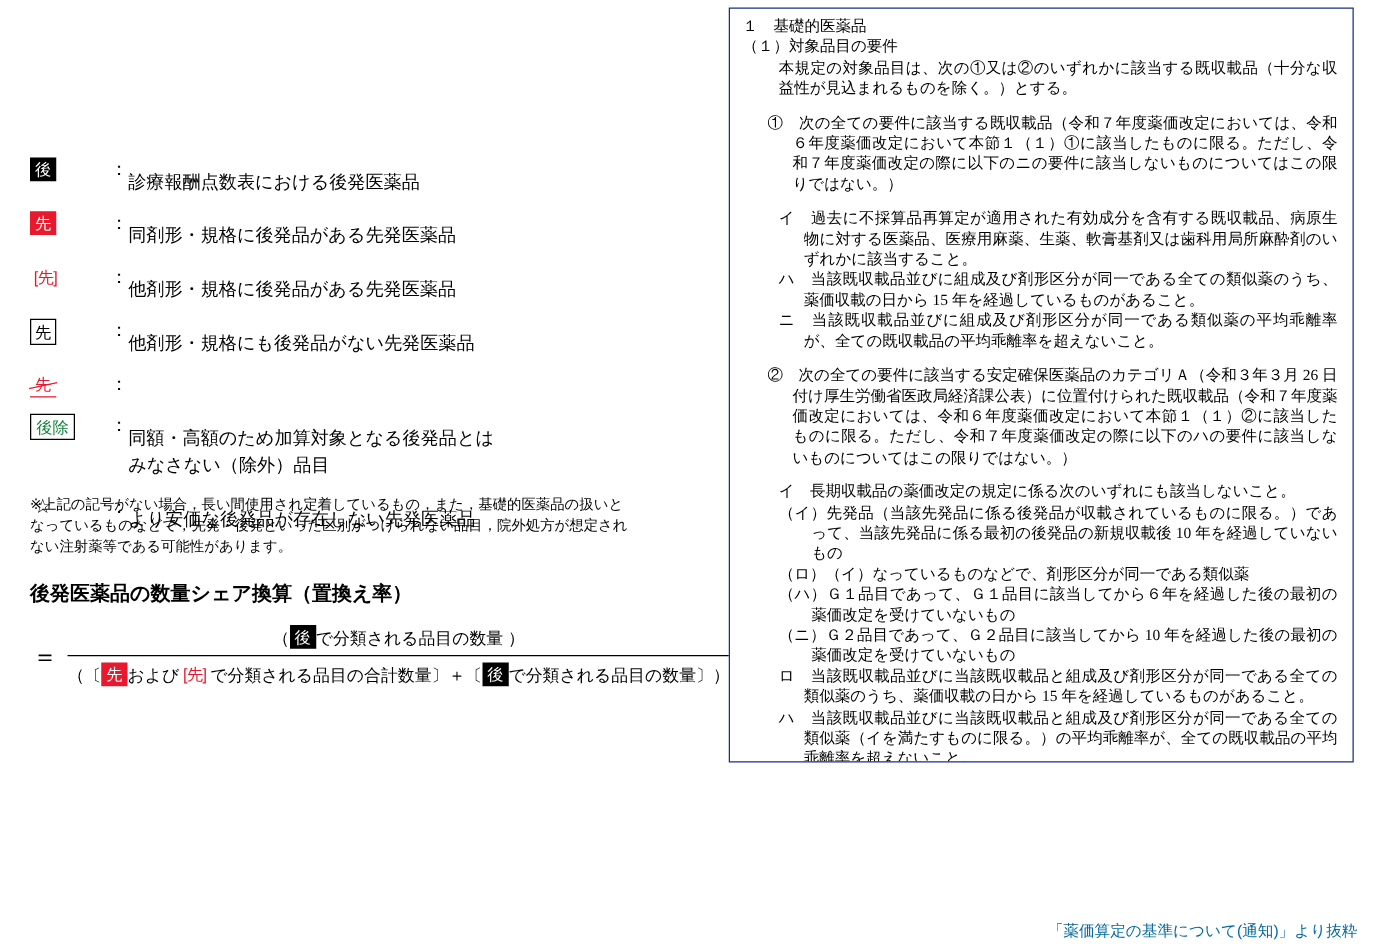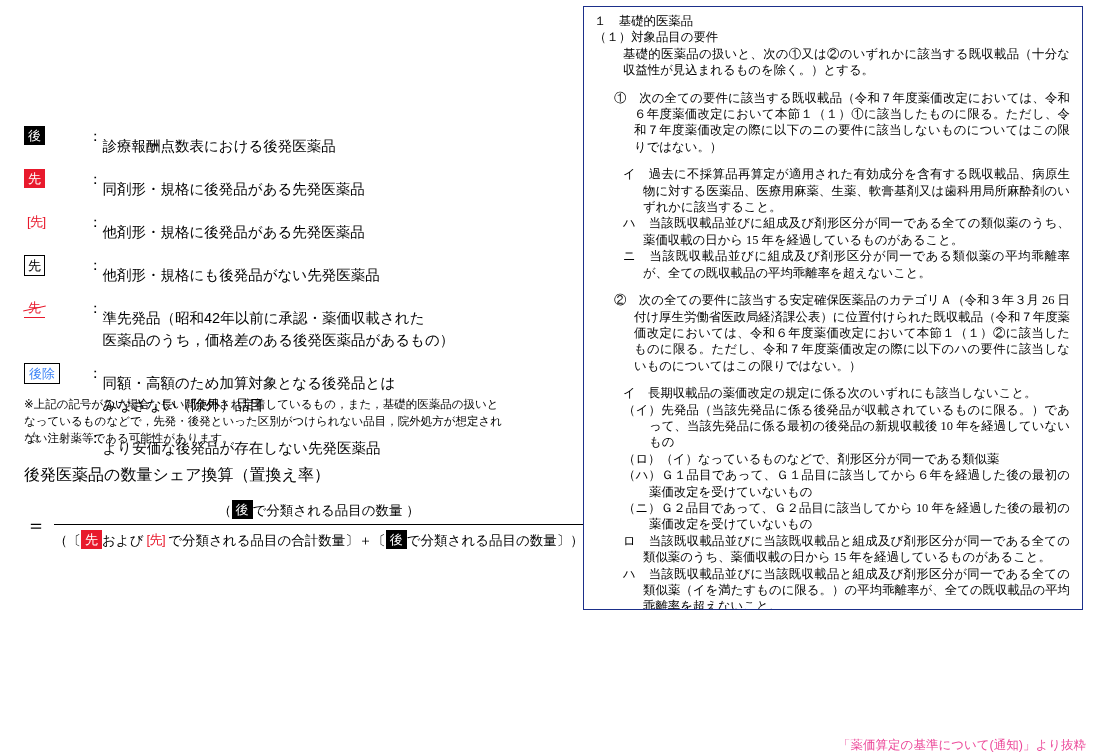--- a/index.html
+++ b/index.html
@@ -99,21 +99,21 @@
     position: absolute;
     left: -1px;
     right: -1px;
     top: 50%;
     height: 1.2px;
     background: #e8192c;
     transform: rotate(-12deg);
   }
   .badge-kojo {          
     border: 1.2px solid #000;
-    color: #3b82f6;
+    color: #15803d;
     background: #fff;
     min-width: 36px;
   }
   .badge-star {
     font-size: 16px;
     line-height: 18px;
     color: #000;
   }
 
   
@@ -127,21 +127,21 @@
     font-family: "Liberation Sans", "DejaVu Sans", sans-serif;
     font-size: 11.5px;
     line-height: 17px;
     color: #000;
     white-space: pre-line;
     margin-bottom: 18px;
   }
   #formula-title {
     font-family: "Liberation Sans", "DejaVu Sans", sans-serif;
     font-size: 16px;
-    font-weight: normal;
+    font-weight: bold;
     margin-bottom: 14px;
   }
   #formula-body {
     display: flex;
     align-items: center;
     font-family: "Liberation Sans", "DejaVu Sans", sans-serif;
     font-size: 13.5px;
   }
   #equals-sign {
     font-size: 20px;
@@ -193,21 +193,21 @@
   .hang-2  { padding-left: 20px; text-indent: -20px; }
   .hang-3  { padding-left: 26px; text-indent: -26px; }
   .gap-md  { margin-top: 11px; }
 
   #footnote {
     position: absolute;
     right: 14px;
     top: 737px;
     font-family: "Liberation Sans", "DejaVu Sans", sans-serif;
     font-size: 12.5px;
-    color: #ec4899;
+    color: #0369a1;
   }
 </style>
 </head>
 <body>
 
 <div id="left-panel">
 
   <div id="legend-list">
 
     <div class="legend-row">
@@ -240,22 +240,20 @@
       </span>
       <span class="legend-colon">：</span>
       <span class="legend-text">他剤形・規格にも後発品がない先発医薬品</span>
     </div>
 
     <div class="legend-row">
       <span class="legend-mark">
         <span class="badge badge-jun">先</span>
       </span>
       <span class="legend-colon">：</span>
-      <span class="legend-text">準先発品（昭和42年以前に承認・薬価収載された
-医薬品のうち，価格差のある後発医薬品があるもの）</span>
     </div>
 
     <div class="legend-row">
       <span class="legend-mark">
         <span class="badge badge-kojo">後除</span>
       </span>
       <span class="legend-colon">：</span>
       <span class="legend-text">同額・高額のため加算対象となる後発品とは
 みなさない（除外）品目</span>
     </div>
@@ -289,21 +287,21 @@
         </div>
       </span>
     </div>
   </div>
 
 </div>
 
 <div id="right-panel">
   <div class="doc-line ind-0">１　基礎的医薬品</div>
   <div class="doc-line ind-0">（１）対象品目の要件</div>
-  <div class="doc-line ind-3">基礎的医薬品の扱いと、次の①又は②のいずれかに該当する既収載品（十分な収益性が見込まれるものを除く。）とする。</div>
+  <div class="doc-line ind-3">本規定の対象品目は、次の①又は②のいずれかに該当する既収載品（十分な収益性が見込まれるものを除く。）とする。</div>
   <div class="doc-line ind-2 hang-2 gap-md">①　次の全ての要件に該当する既収載品（令和７年度薬価改定においては、令和６年度薬価改定において本節１（１）①に該当したものに限る。ただし、令和７年度薬価改定の際に以下のニの要件に該当しないものについてはこの限りではない。）</div>
   <div class="doc-line ind-3 hang-2 gap-md">イ　過去に不採算品再算定が適用された有効成分を含有する既収載品、病原生物に対する医薬品、医療用麻薬、生薬、軟膏基剤又は歯科用局所麻酔剤のいずれかに該当すること。</div>
   <div class="doc-line ind-3 hang-2">ハ　当該既収載品並びに組成及び剤形区分が同一である全ての類似薬のうち、薬価収載の日から 15 年を経過しているものがあること。</div>
   <div class="doc-line ind-3 hang-2">ニ　当該既収載品並びに組成及び剤形区分が同一である類似薬の平均乖離率が、全ての既収載品の平均乖離率を超えないこと。</div>
   <div class="doc-line ind-2 hang-2 gap-md">②　次の全ての要件に該当する安定確保医薬品のカテゴリＡ（令和３年３月 26 日付け厚生労働省医政局経済課公表）に位置付けられた既収載品（令和７年度薬価改定においては、令和６年度薬価改定において本節１（１）②に該当したものに限る。ただし、令和７年度薬価改定の際に以下のハの要件に該当しないものについてはこの限りではない。）</div>
   <div class="doc-line ind-3 hang-2 gap-md">イ　長期収載品の薬価改定の規定に係る次のいずれにも該当しないこと。</div>
   <div class="doc-line ind-3 hang-3">（イ）先発品（当該先発品に係る後発品が収載されているものに限る。）であって、当該先発品に係る最初の後発品の新規収載後 10 年を経過していないもの</div>
   <div class="doc-line ind-3 hang-3">（ロ）（イ）なっているものなどで、剤形区分が同一である類似薬</div>
   <div class="doc-line ind-3 hang-3">（ハ）Ｇ１品目であって、Ｇ１品目に該当してから６年を経過した後の最初の薬価改定を受けていないもの</div>
   <div class="doc-line ind-3 hang-3">（ニ）Ｇ２品目であって、Ｇ２品目に該当してから 10 年を経過した後の最初の薬価改定を受けていないもの</div>

